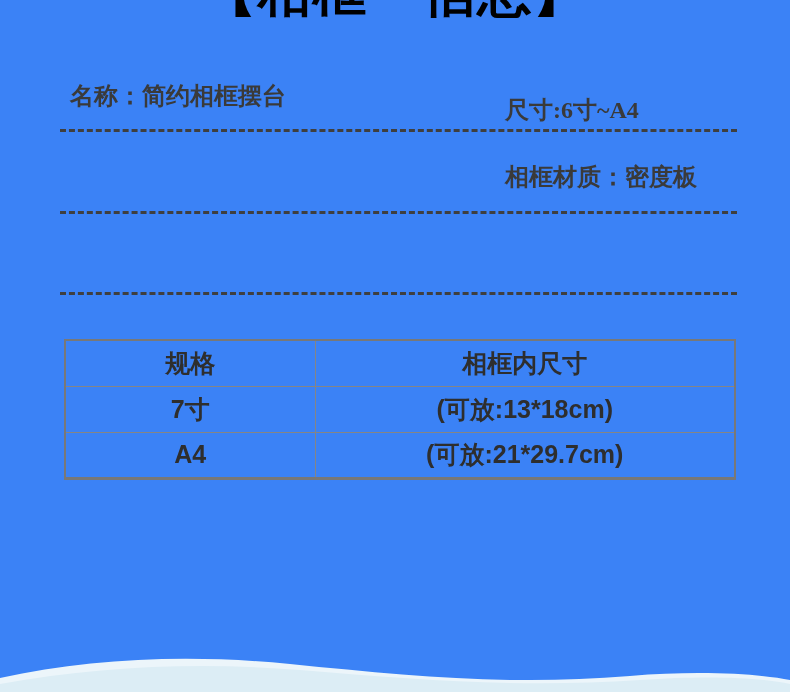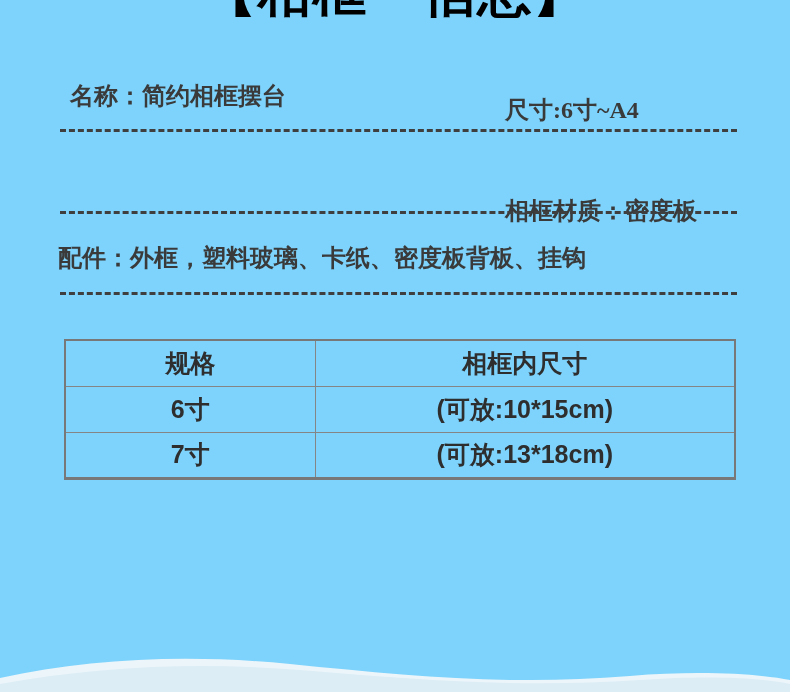--- a/index.html
+++ b/index.html
@@ -5,21 +5,21 @@
   * { margin: 0; padding: 0; box-sizing: border-box; }
   html, body { background: #ffffff; }
   body {
     width: 790px; height: 692px;
     font-family: "Liberation Sans", "DejaVu Sans", sans-serif;
     overflow: hidden;
   }
   .page {
     position: relative;
     width: 790px; height: 692px;
-    background: #7dd3fc;
+    background: #3b82f6;
     overflow: hidden;
   }
   
   .page-title {
     position: absolute;
     top: -36px; left: 0; right: 0;
     text-align: center;
     font-size: 54px;
     line-height: 1;
     font-weight: 700;
@@ -31,21 +31,21 @@
     position: absolute;
     font-size: 24px;
     font-weight: 700;
     color: #3a3a3a;
     white-space: nowrap;
     line-height: 34px;
   }
   .row1-left  { top: 79px;  left: 70px; }
   .row1-right { top: 93px;  left: 505px; font-family: Liberation Serif, serif; }
   .row2-left  { top: 160px; left: 58px; }
-  .row2-right { top: 160px; left: 505px; margin-top: 34px; }
+  .row2-right { top: 160px; left: 505px; }
   .row3-left  { top: 241px; left: 58px; }
   .divider {
     position: absolute;
     left: 60px; width: 677px;
     border-top: 3px dashed #3f3f3f;
     height: 0;
   }
   .divider-1 { top: 129px; }
   .divider-2 { top: 211px; }
   .divider-3 { top: 292px; }
@@ -85,43 +85,42 @@
 
   <div class="info-line row1-left">名称：简约相框摆台</div>
   <div class="info-line row1-right">尺寸:6寸~A4</div>
 
   <div class="divider divider-1"></div>
 
   <div class="info-line row2-right">相框材质：密度板</div>
 
   <div class="divider divider-2"></div>
 
-  <div class="info-line row3-left">配件：外框，塑料玻璃、卡纸、密度板背板、挂钩</div>
 
   <div class="divider divider-3"></div>
 
   <table class="spec-table">
     <colgroup>
       <col class="col-spec">
       <col class="col-size">
     </colgroup>
     <thead>
       <tr>
         <th>规格</th>
         <th>相框内尺寸</th>
       </tr>
     </thead>
     <tbody>
       <tr>
-        <td>6寸</td>
-        <td>(可放:10*15cm)</td>
+        <td>7寸</td>
+        <td>(可放:13*18cm)</td>
       </tr>
       <tr>
-        <td>7寸</td>
-        <td>(可放:13*18cm)</td>
+        <td>A4</td>
+        <td>(可放:21*29.7cm)</td>
       </tr>
     </tbody>
   </table>
 
   <svg class="bottom-wave" viewBox="0 0 790 48" preserveAspectRatio="none">
     <path d="M0,34 C90,14 190,10 290,20 C410,32 510,42 630,32 C700,26 760,30 790,36 L790,48 L0,48 Z" fill="#ecf5fa"></path>
     <path d="M0,40 C100,22 200,18 300,26 C420,36 520,44 640,36 C710,31 765,34 790,40 L790,48 L0,48 Z" fill="#dcedf5"></path>
   </svg>
 
 </div>

